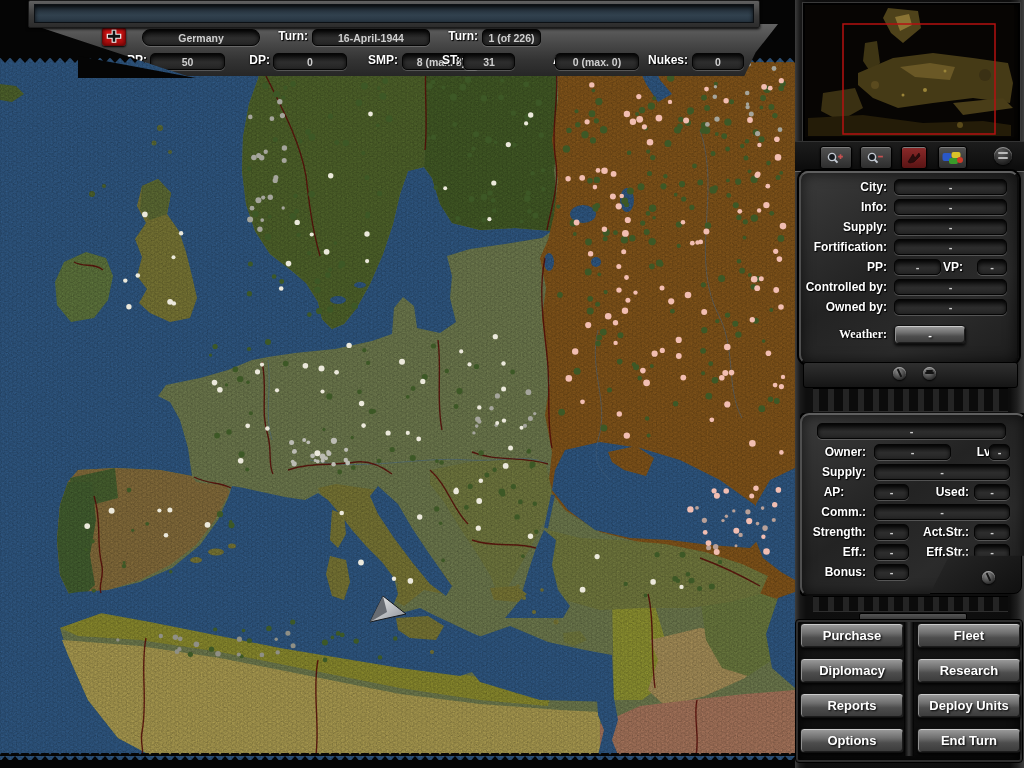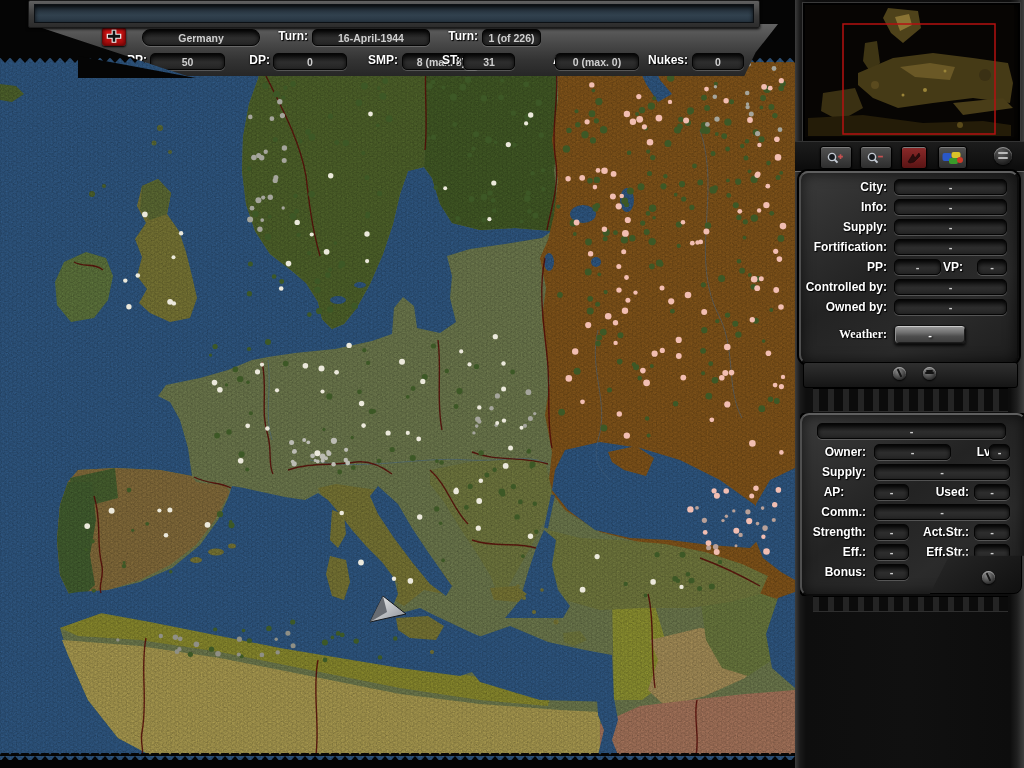--- a/index.html
+++ b/index.html
@@ -1006,14 +1006,27 @@
       <span class="lbl ulbl" style="top:130px;">Eff.:</span>
       <div class="inset ufld" style="left:72px;top:129px;width:33px;">-</div>
       <span class="lbl" style="position:absolute;left:104px;top:130px;width:63px;">Eff.Str.:</span>
       <div class="inset ufld" style="left:172px;top:129px;width:34px;">-</div>
       <span class="lbl ulbl" style="top:150px;">Bonus:</span>
       <div class="inset ufld" style="left:72px;top:149px;width:33px;">-</div>
     </div>
 
     <div class="vstruts" style="left:18px;top:596px;width:195px;height:14px;"></div>
 
+    <div id="menuPanel">
+      <div id="menuTab"></div>
+      <div id="menuFrame"></div>
+      <div id="menuStrut"></div>
+      <div class="btn3d menubtn" style="left:5px;top:13px;">Purchase</div>
+      <div class="btn3d menubtn" style="left:122px;top:13px;">Fleet</div>
+      <div class="btn3d menubtn" style="left:5px;top:48px;">Diplomacy</div>
+      <div class="btn3d menubtn" style="left:122px;top:48px;">Research</div>
+      <div class="btn3d menubtn" style="left:5px;top:83px;">Reports</div>
+      <div class="btn3d menubtn" style="left:122px;top:83px;">Deploy Units</div>
+      <div class="btn3d menubtn" style="left:5px;top:118px;">Options</div>
+      <div class="btn3d menubtn" style="left:122px;top:118px;">End Turn</div>
+    </div>
   </div>
 </div>
 
 </body></html>

